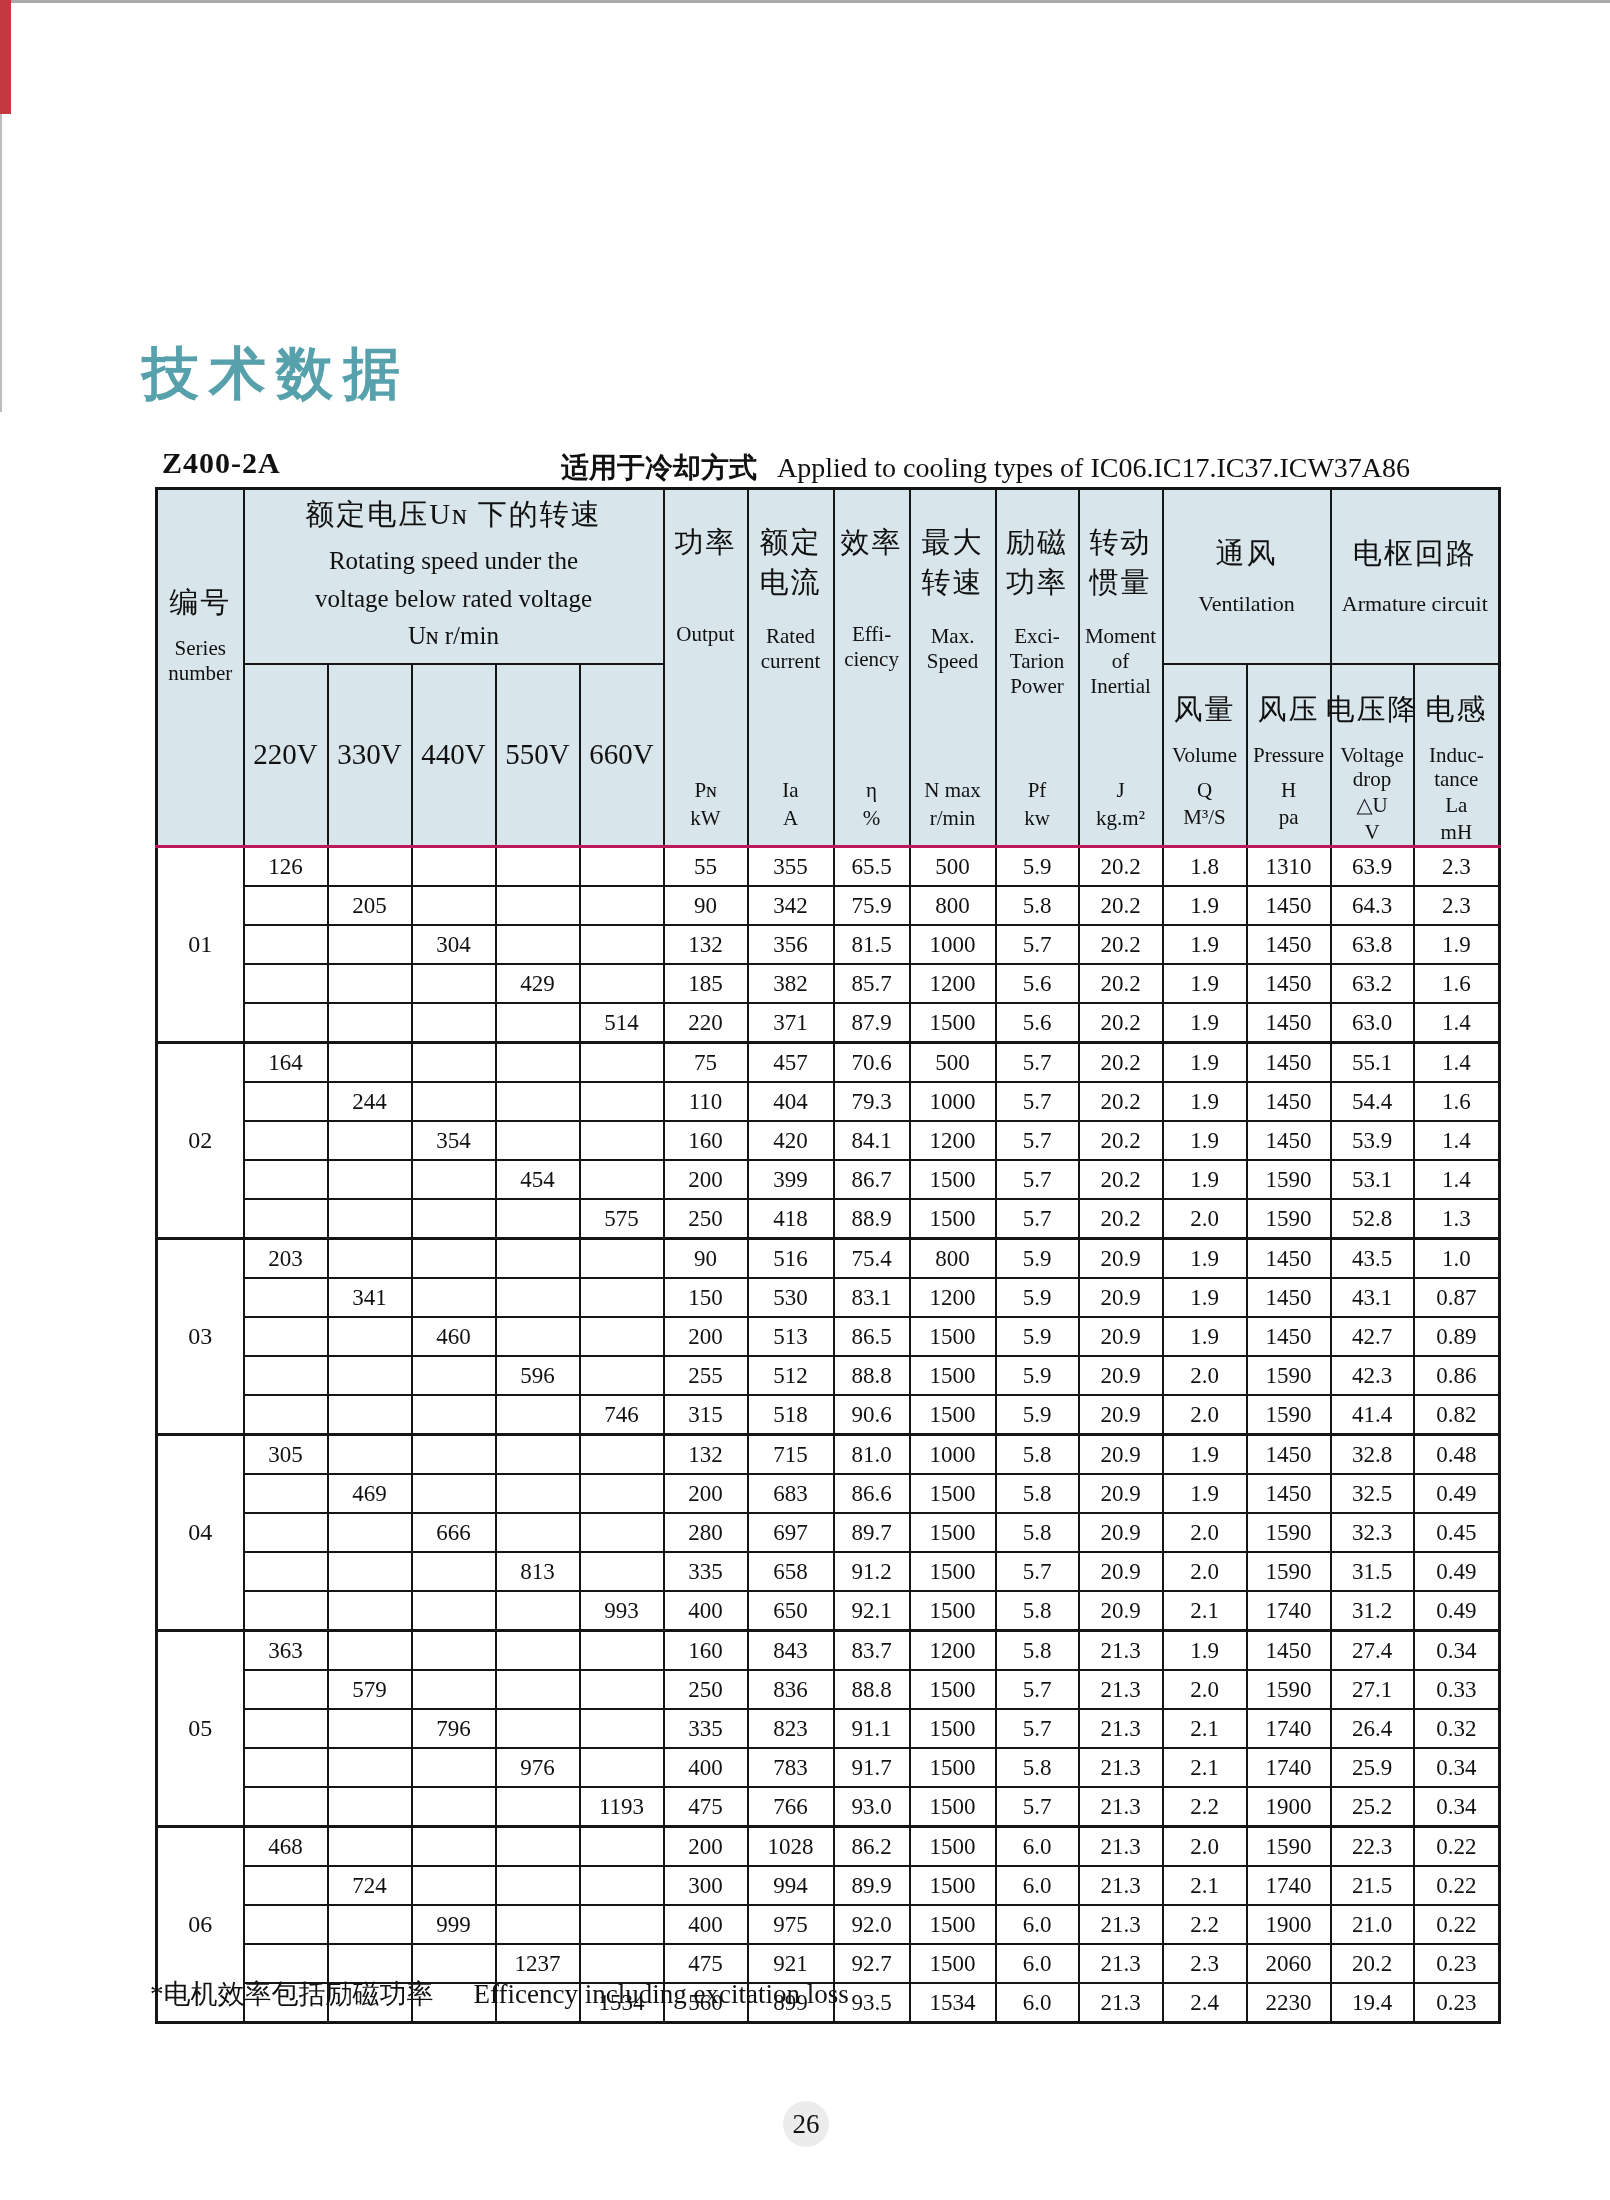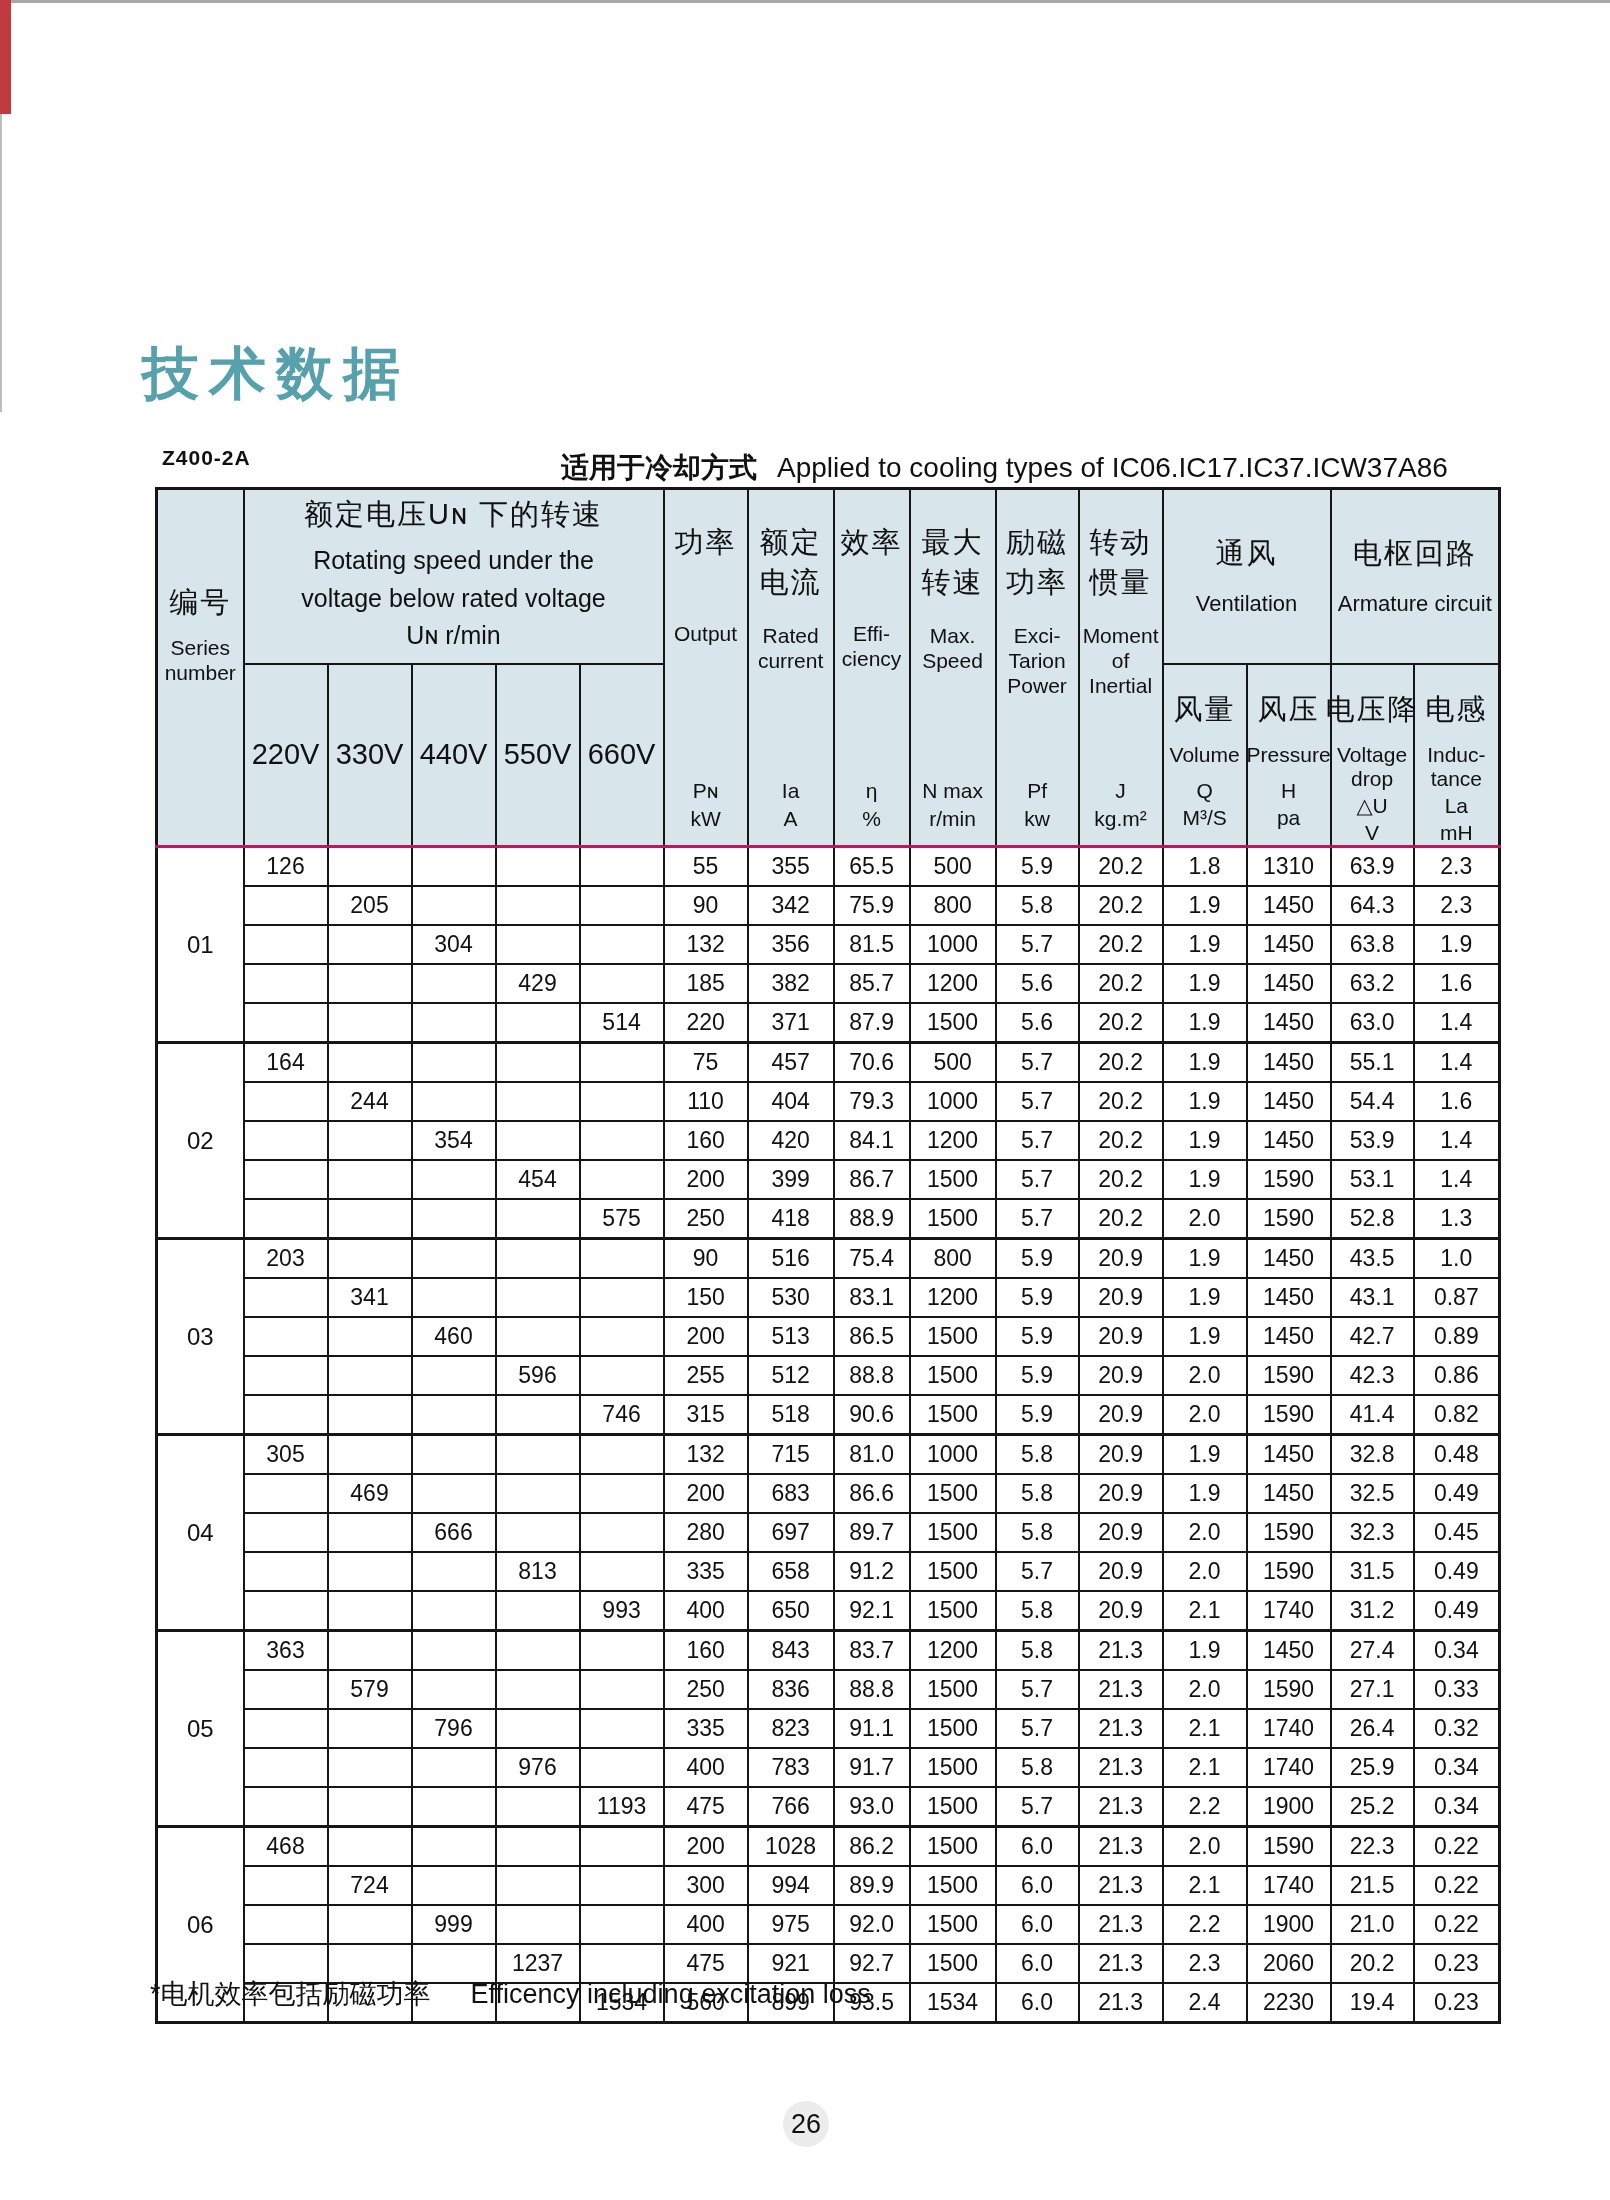--- a/index.html
+++ b/index.html
@@ -1,29 +1,29 @@
 <!DOCTYPE html>
 <html><head>
 <meta charset="utf-8">
 <style>
   html,body { margin:0; padding:0; background:#fff; }
   .page {
     position:relative; width:1610px; height:2200px; background:#ffffff;
-    font-family:Liberation Sans, sans-serif; color:#111;
+    font-family:Liberation Serif, serif; color:#111;
     overflow:hidden;
   }
   .top-edge { position:absolute; top:0; left:0; width:1610px; height:3px; background:#a8a8a8; }
   .left-edge { position:absolute; top:0; left:0; width:2px; height:412px; background:#bdbdbd; }
   .red-bar { position:absolute; top:0; left:0; width:11px; height:114px; }
 
   .title-row { position:absolute; left:142px; top:336px; display:flex; align-items:baseline; }
   .title-zh { font-size:57px; font-weight:bold; letter-spacing:10px; }
   .title-en { font-size:45px; margin-left:46px; letter-spacing:1px; }
 
-  .model { position:absolute; left:162px; top:446px; font-size:21px; font-weight:bold; letter-spacing:1px; }
+  .model { position:absolute; left:162px; top:446px; font-size:30px; font-weight:bold; letter-spacing:1px; }
   .cooling { position:absolute; left:561px; top:449px; font-size:28px; }
   .cooling .zh { font-weight:bold; margin-right:20px; }
 
   table.data-table {
     position:absolute; left:155px; top:487px; width:1340px;
     border-collapse:collapse; table-layout:fixed;
     border:3px solid #151515;
   }
   .data-table th, .data-table td { border:2px solid #151515; padding:0; }
   thead th { background:#d8e5ea; font-weight:normal; vertical-align:top; }

